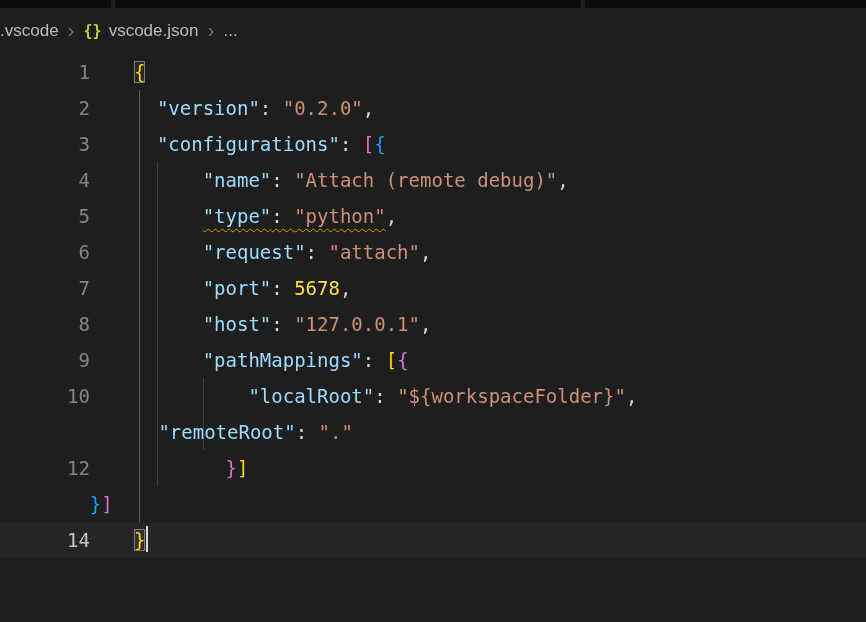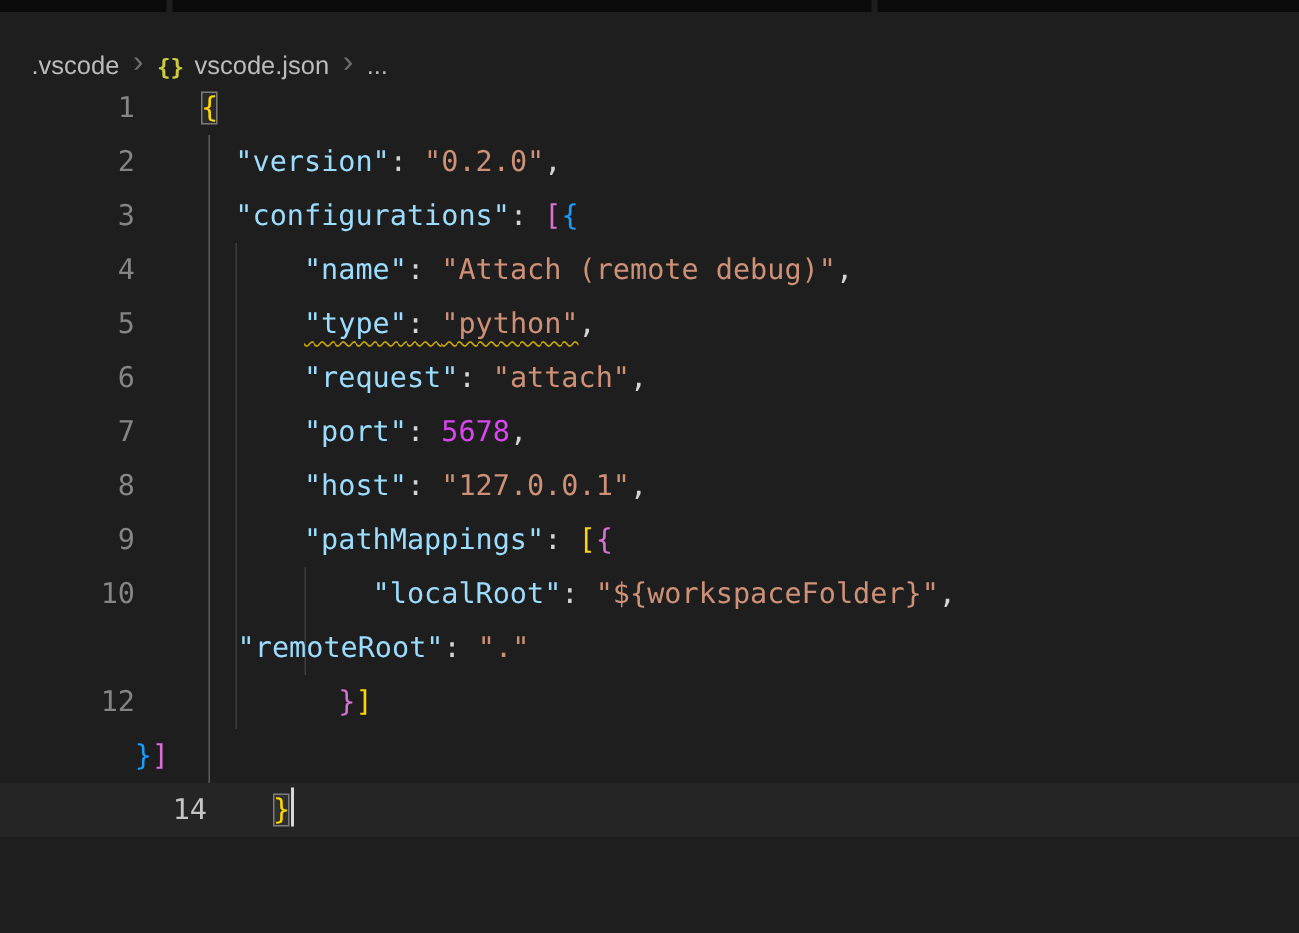--- a/index.html
+++ b/index.html
@@ -9,45 +9,45 @@
     background:#1e1e1e; overflow:hidden;
     font-family:"DejaVu Sans Mono", monospace;
   }
   
   .top-strip { position:relative; height:8px; background:#0b0b0b; }
   .top-strip .gap { position:absolute; top:0; width:4px; height:8px; background:#1e1e1e; }
   .gap1 { left:111px; } .gap2 { left:581px; }
 
   
   .breadcrumb {
-    height:46px; display:flex; align-items:flex-end; padding-left:21px;
+    height:46px; display:flex; align-items:center; 
     font-family:"Liberation Sans", sans-serif; font-size:17px; color:#bcbcbc;
   }
   .bc-item { cursor:pointer; }
   .bc-sep { color:#6f6f6f; margin:0 9px; font-size:21px; line-height:1; transform:translateY(-2px); }
   .bc-icon { color:#cbcb41; font-family:"DejaVu Sans Mono", monospace; font-size:15px; font-weight:bold; margin-right:7px; }
 
   
   .editor { position:relative; }
   .guide { position:absolute; width:1px; background:#3d3d3d; z-index:0; }
   .guide-active { background:#5f5f5f; }
   #g1 { left:139px; top:36px;  height:432px; }
   #g2 { left:157px; top:108px; height:324px; }
   #g3 { left:203px; top:324px; height:72px; }
 
   .lines { position:relative; z-index:1; }
   .line { display:flex; height:36px; line-height:36px; font-size:19px; }
-  .line.active { background:rgba(255,255,255,0.03);padding-left:48px; }
+  .line.active { background:rgba(255,255,255,0.03); }
   .num { width:90px; flex:none; text-align:right; color:#858585; user-select:none; cursor:pointer; }
   .line.active .num { color:#c6c6c6; }
   .code { padding-left:44px; white-space:pre; color:#d4d4d4; }
 
   .k  { color:#9cdcfe; }
   .s  { color:#ce9178; }
-  .n  { color:#d946ef; }
+  .n  { color:#fde047; }
   .p  { color:#d4d4d4; }
   .b1 { color:#ffd700; }
   .b2 { color:#da70d6; }
   .b3 { color:#179fff; }
   .sq {
     text-decoration: underline wavy #cca700;
     text-decoration-thickness:1px;
     text-underline-offset:5px;
     text-decoration-skip-ink:none;
   }

